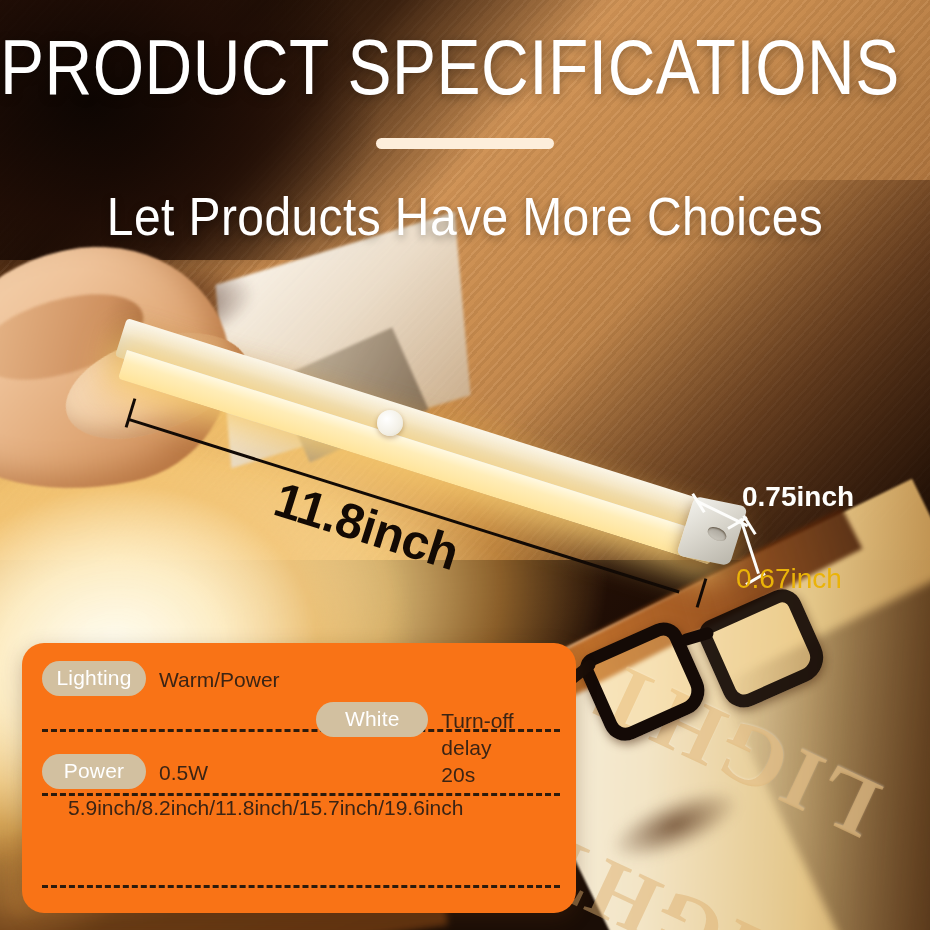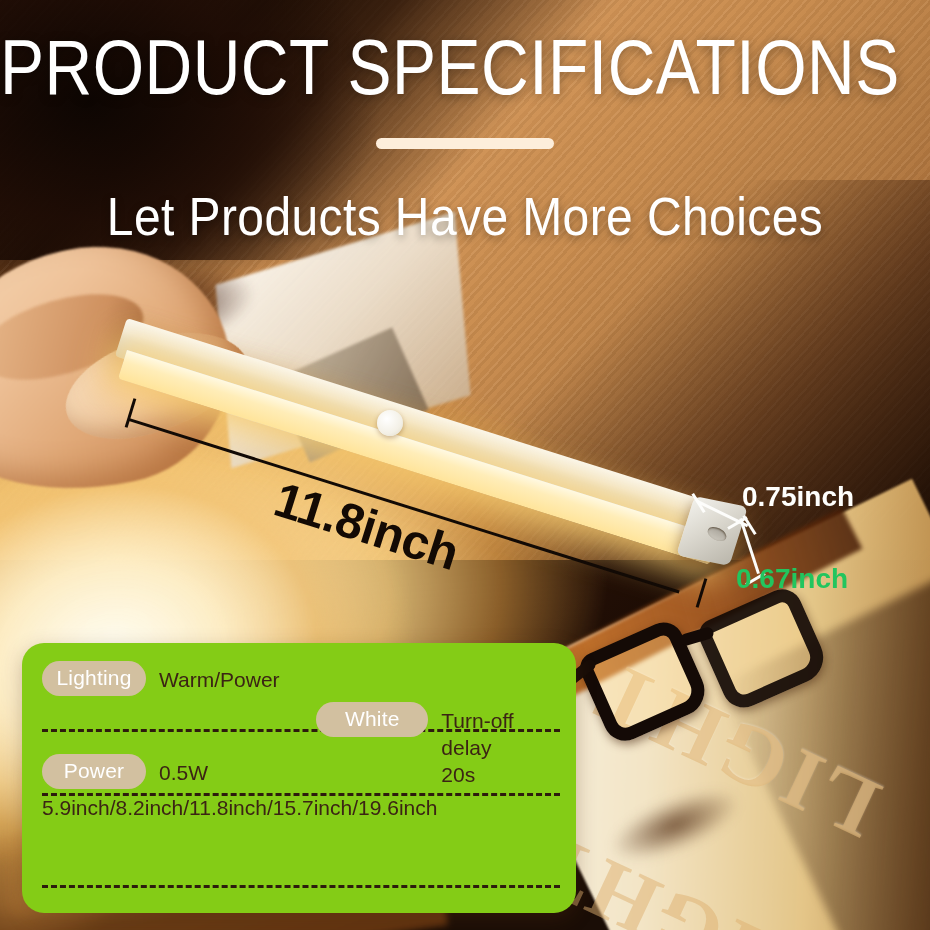--- a/index.html
+++ b/index.html
@@ -271,21 +271,21 @@
     border-left:3px solid #fdfdfb; transform:rotate(60deg); }
 
   .label-075 {
     position:absolute; left:730px; top:481px;
     font-size:28px; font-weight:bold; color:#fffffd;
     white-space:nowrap;
     margin-left:12px;
   }
   .label-067 {
     position:absolute; left:736px; top:563px;
-    font-size:28px; font-weight:bold; color:#22c55e;
+    font-size:28px; font-weight:normal; color:#eab308;
     white-space:nowrap;
   }
 
   
   .title {
     position:absolute; left:0; top:16px; width:930px;
     text-align:left;
     font-size:66px;
     font-weight:300;
     color:#ffffff;
@@ -309,21 +309,21 @@
     letter-spacing:.4px;
     text-shadow:0 2px 8px rgba(0,0,0,.35);
     text-decoration:underline;
   }
   .subtitle-inner { display:inline-block; transform:scaleY(1.12); transform-origin:top center; }
 
   
   .spec-card {
     position:absolute; left:22px; top:643px;
     width:554px; height:270px;
-    background:#84cc16;
+    background:#f97316;
     border-radius:22px;
     box-shadow:0 6px 20px rgba(90,45,12,.3);
     padding:18px 20px 12px 20px;
   }
   .spec-row { position:relative; display:flex; align-items:flex-start; }
   .spec-row.r1 { height:50px; }
   .spec-row.r2 { height:50px; }
   .spec-row.r3 { height:78px;align-items:flex-end; }
   .spec-row.r4 { height:48px; }
 
@@ -345,21 +345,21 @@
   }
   .pill.wide { width:112px; flex:0 0 112px; }
   .val {
     color:#3b2414;
     font-size:21px;
     margin-left:13px;
     padding-top:6px;
     line-height:1.28;
     white-space:pre-line;
   }
-  .val.size-val { font-size:21px; margin-left:0; }
+  .val.size-val { font-size:21px; margin-left:26px; }
   .dash {
     position:absolute; left:20px; right:16px; height:0;
     border-top:3px dashed #2d1b0d;
   }
   .dash.d1 { top:86px; }
   .dash.d2 { top:150px; }
   .dash.d3 { top:242px; }
 </style>
 </head>
 <body>

